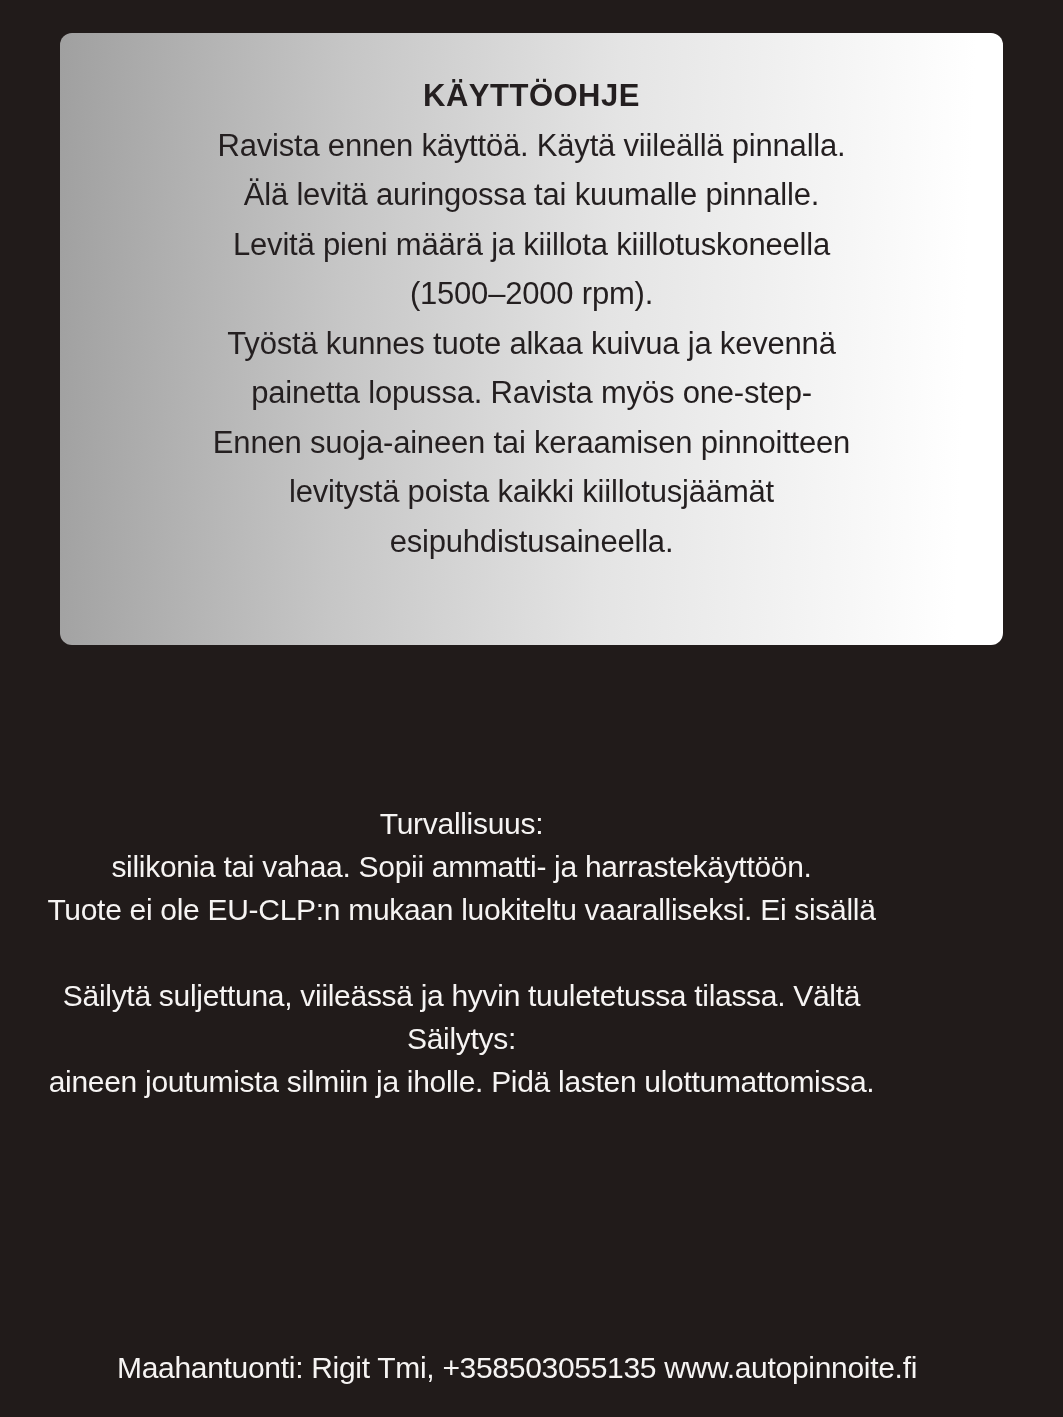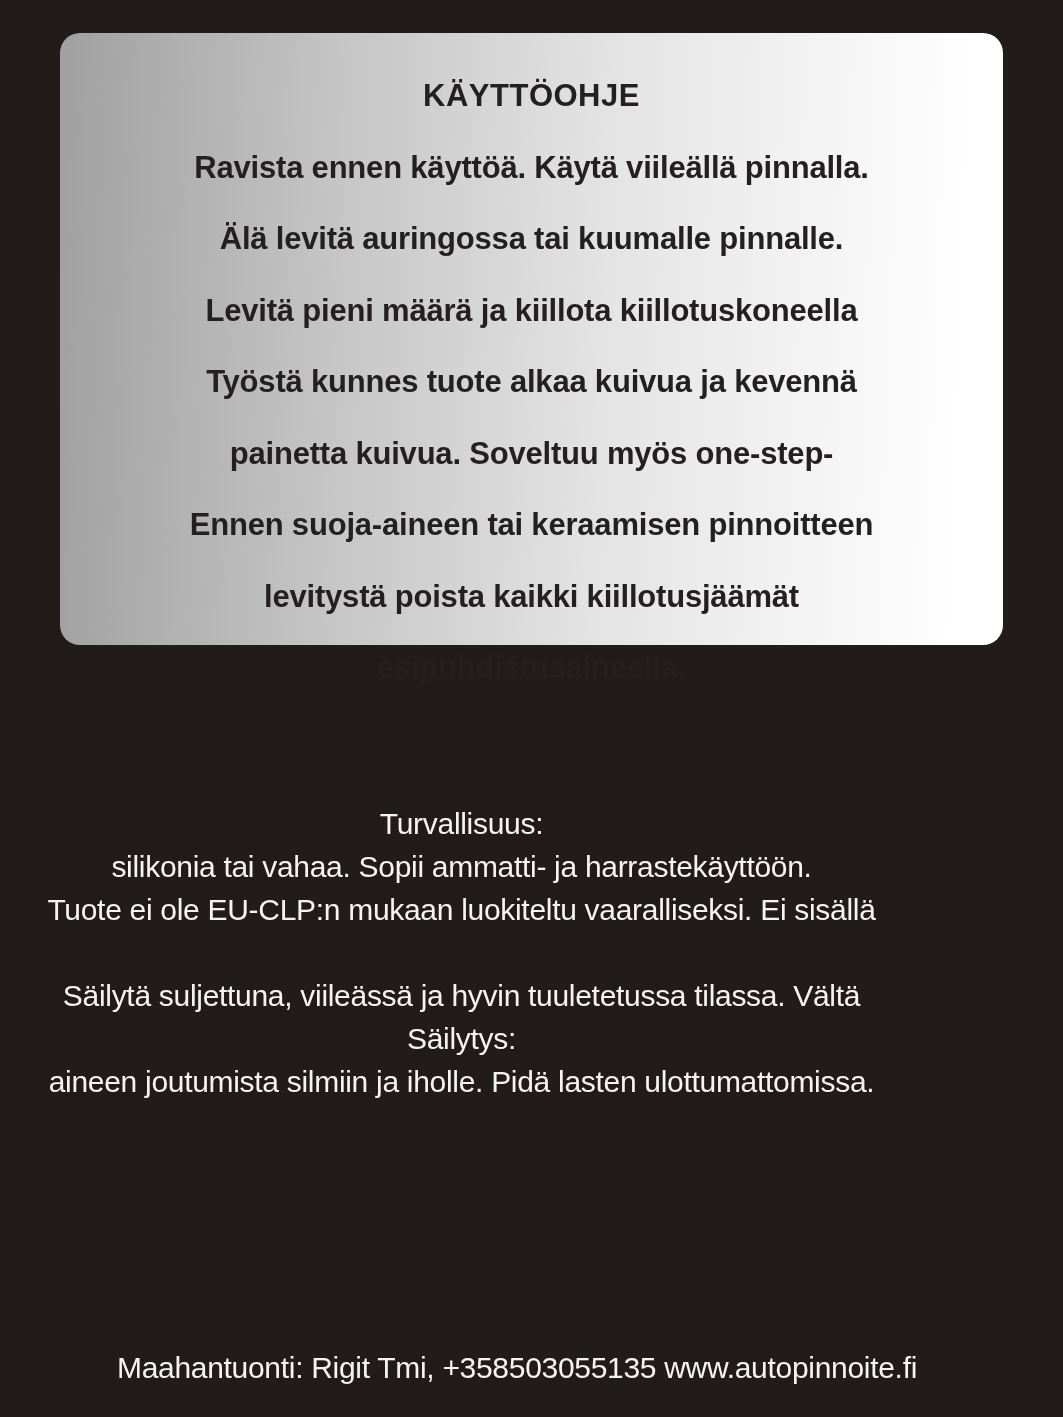--- a/index.html
+++ b/index.html
@@ -14,44 +14,43 @@
     height: 1417px;
     background: var(--background, #211b1a);
   }
   
   .panel {
     position: absolute;
     left: 60px;
     top: 33px;
     width: 943px;
     height: 612px;
-    border-radius: 20px;
+    border-radius: 12px;
     background: linear-gradient(92deg,
       var(--panel-grad-start, #a0a0a0) 0%,
       #c6c6c6 30%,
       var(--panel-grad-mid, #e4e4e4) 58%,
       var(--panel-grad-end, #ffffff) 95%);
     padding-top: 38px;
     text-align: center;
   }
   .panel-heading {
     color: var(--panel-text, #241f20);
     font-size: 31px;
     font-weight: bold;
     line-height: 49.5px;
     letter-spacing: 0.5px;
   }
   .panel-line {
     color: var(--panel-text, #241f20);
     font-size: 31px;
-    font-weight: bold;
+    font-weight: normal;
     line-height: 49.5px;
     letter-spacing: -0.2px;
     white-space: nowrap;
-    margin-top: 22px;
   }
   
   .light-block {
     position: absolute;
     left: 0;
     top: 802px;
     width: 923px;
     text-align: center;
   }
   .txt-line {
@@ -79,22 +78,23 @@
 </head>
 <body>
 
 <div class="page">
 
   <div class="panel">
     <div class="panel-heading">KÄYTTÖOHJE</div>
     <div class="panel-line">Ravista ennen käyttöä. Käytä viileällä pinnalla.</div>
     <div class="panel-line">Älä levitä auringossa tai kuumalle pinnalle.</div>
     <div class="panel-line">Levitä pieni määrä ja kiillota kiillotuskoneella</div>
+    <div class="panel-line">(1500–2000 rpm).</div>
     <div class="panel-line">Työstä kunnes tuote alkaa kuivua ja kevennä</div>
-    <div class="panel-line">painetta kuivua. Soveltuu myös one-step-</div>
+    <div class="panel-line">painetta lopussa. Ravista myös one-step-</div>
     <div class="panel-line">Ennen suoja-aineen tai keraamisen pinnoitteen</div>
     <div class="panel-line">levitystä poista kaikki kiillotusjäämät</div>
     <div class="panel-line">esipuhdistusaineella.</div>
   </div>
 
   <div class="light-block">
     <div class="txt-line">Turvallisuus:</div>
     <div class="txt-line">silikonia tai vahaa. Sopii ammatti- ja harrastekäyttöön.</div>
     <div class="txt-line">Tuote ei ole EU-CLP:n mukaan luokiteltu vaaralliseksi. Ei sisällä</div>
     <div class="blank-line"></div>

